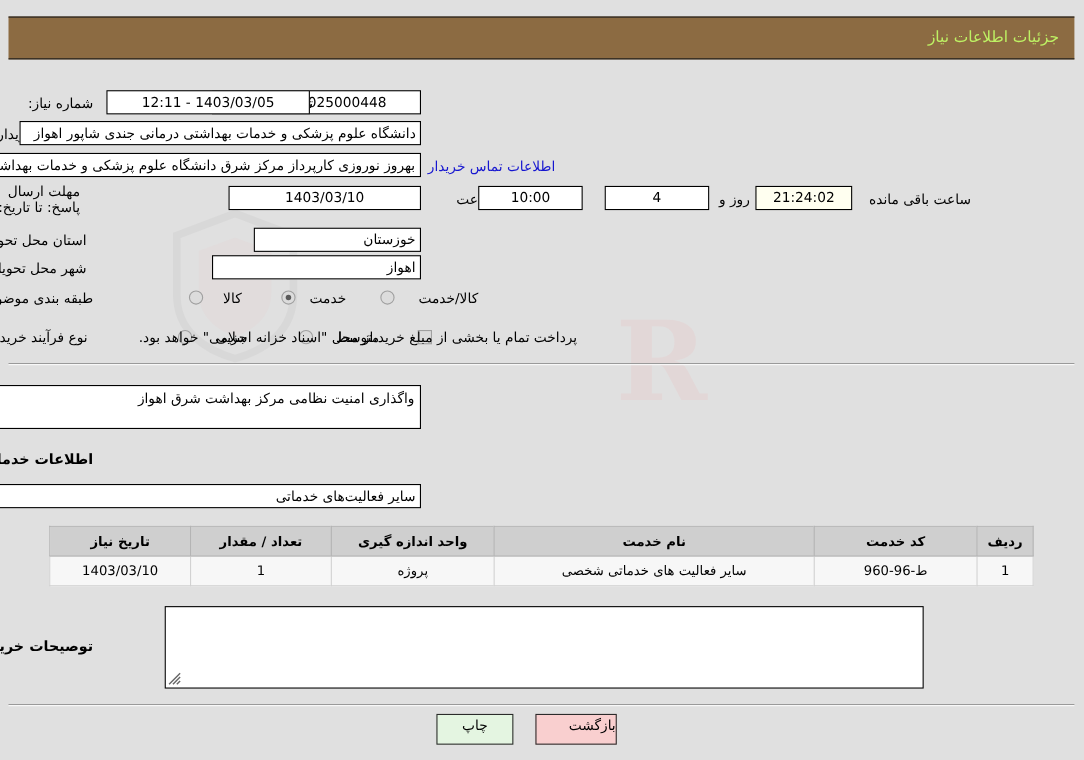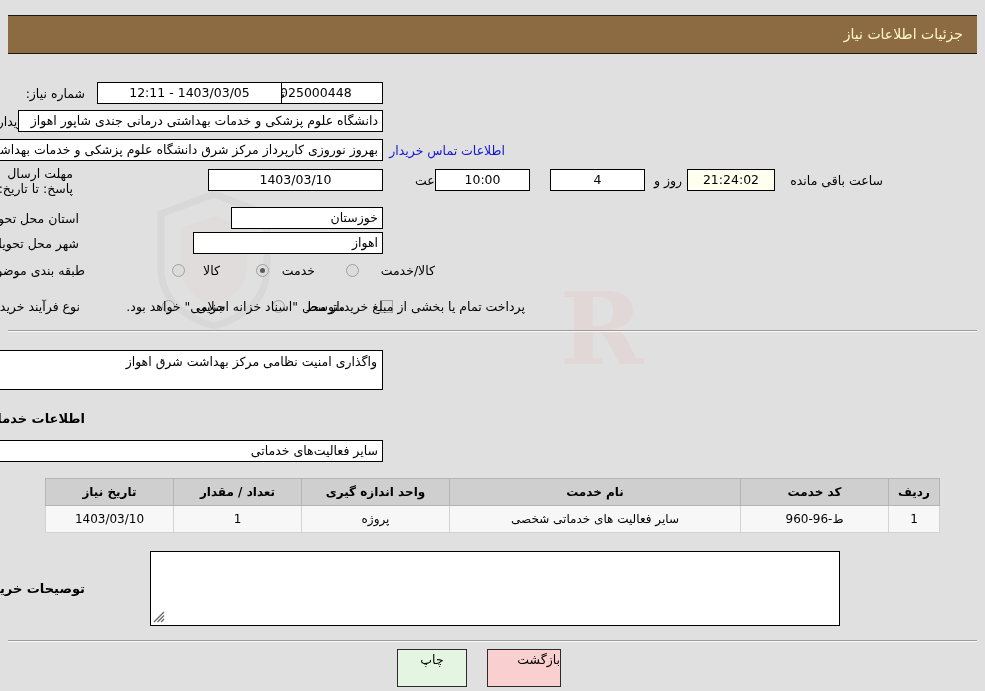--- a/index.html
+++ b/index.html
@@ -58,21 +58,21 @@
     width: 969px; height: 39px;
     background: #8c6b42;
     border-top: 1px solid #1a1a1a;
     border-bottom: 1px solid #1a1a1a;
     box-sizing: border-box;
     z-index: 3;
   }
   .titlebar .ttl {
     position: absolute;
     right: 14px; top: 10px;
-    color: #fef9c3;
+    color: #bef264;
     font-size: 14px;
   }
 
   .sep {
     position: absolute;
     left: 8px;
     width: 969px;
     height: 0;
     border-top: 1px solid #9a9a9a;
     border-bottom: 1px solid #fbfbfb;
@@ -184,21 +184,21 @@
     padding: 0 6px;
     text-align: center;
     font-size: 12px;
   }
 
   
   .btn {
     position: absolute;
     box-sizing: border-box;
     border: 1px solid #2b2b2b;
-    height: 38px;
+    height: 28px;
     line-height: 20px;
     text-align: center;
     font-size: 12.5px;
     cursor: pointer;
     color: #000;
   }
   .btn-print  { background: #e4f5e1; }
   .btn-back   { background: #f9cfcf; text-align: right; }
 </style>
 </head>

